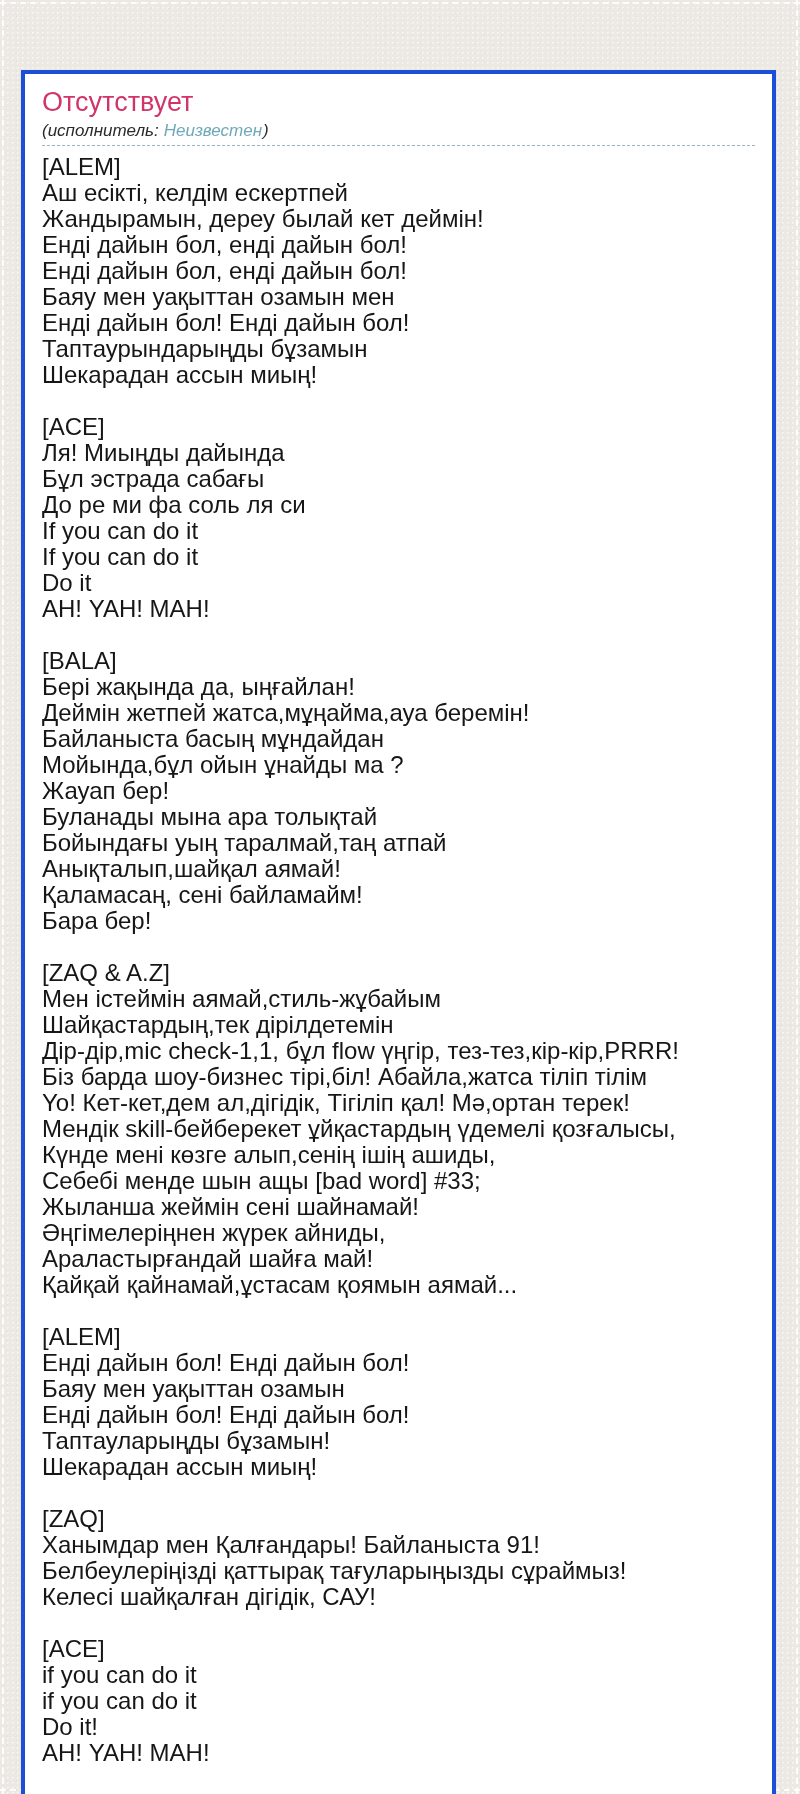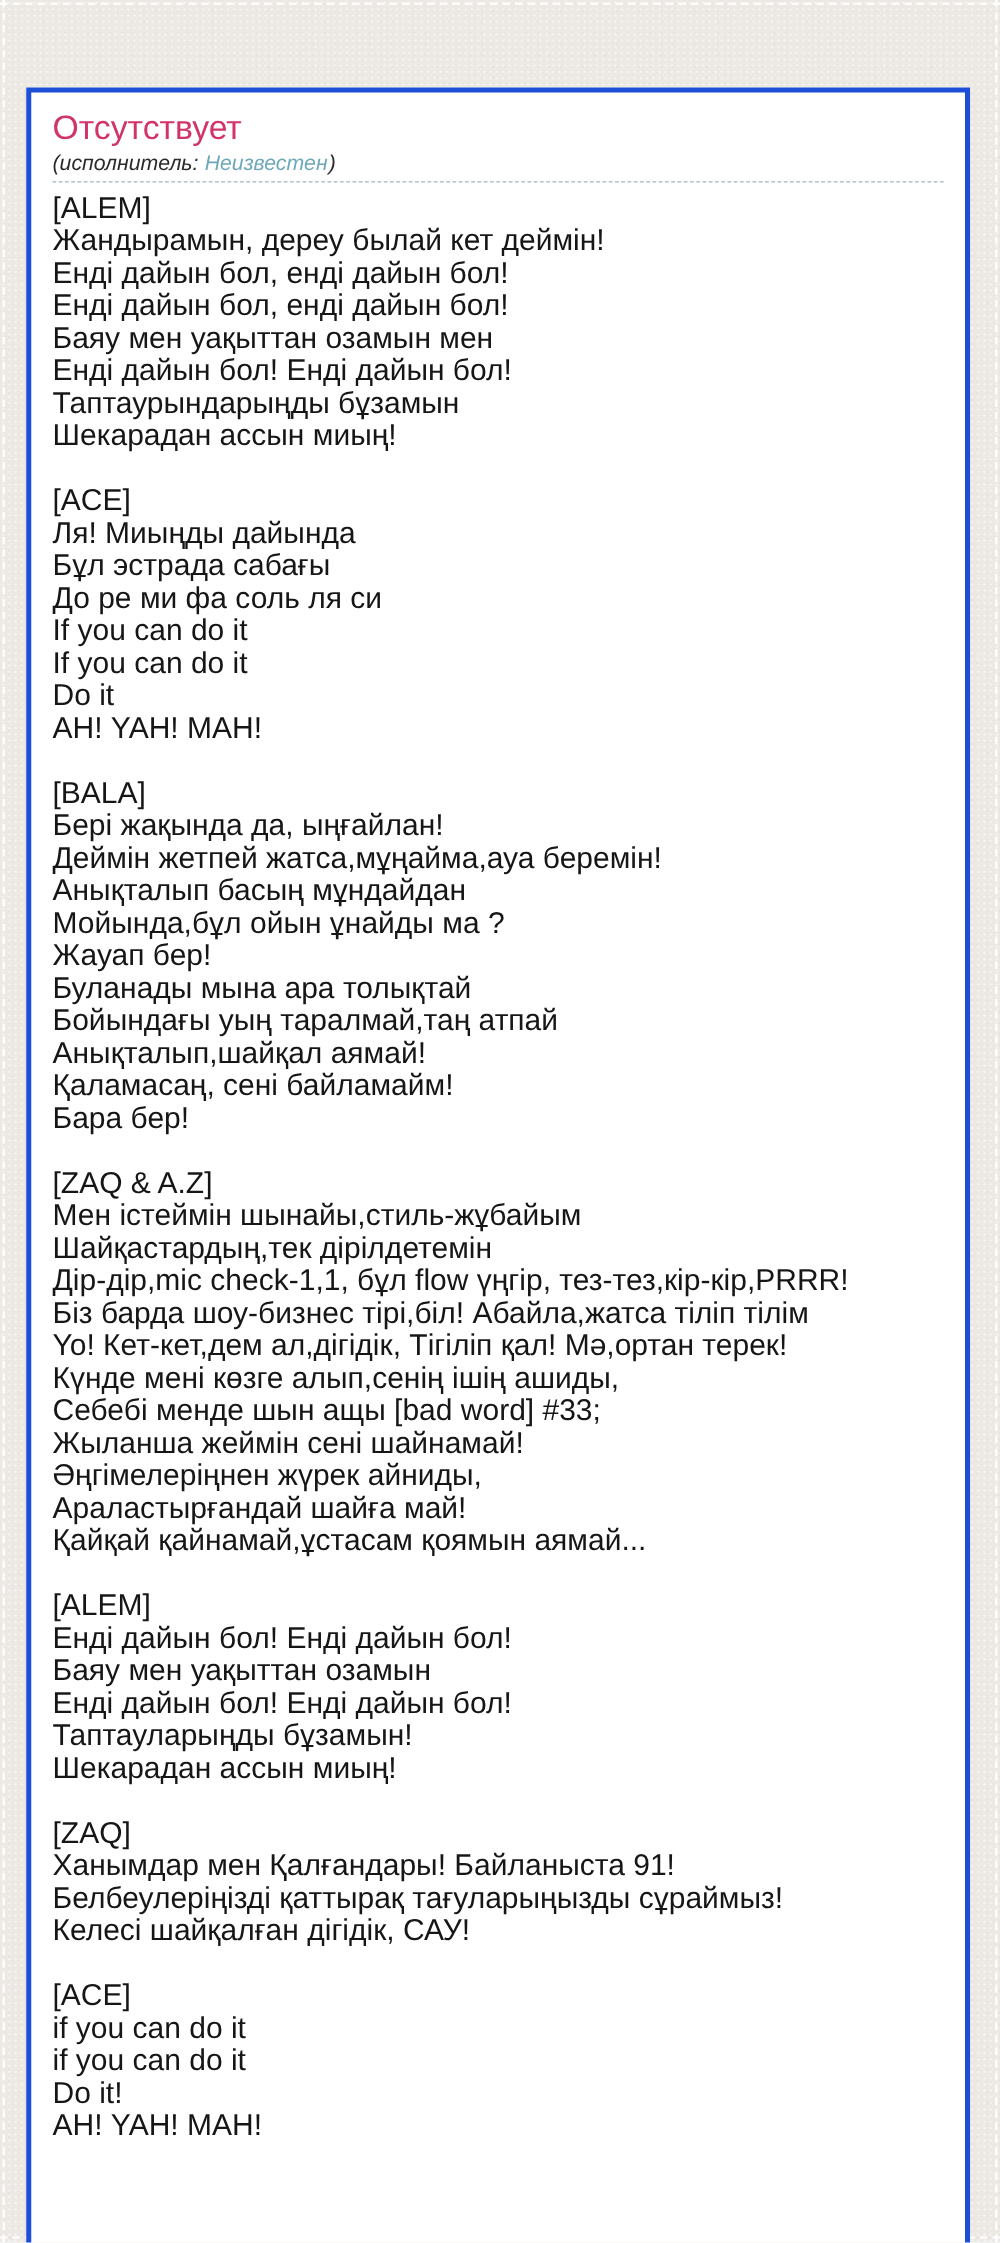--- a/index.html
+++ b/index.html
@@ -93,20 +93,21 @@
 
 <div class="card">
   <h1 class="page-title">Отсутствует</h1>
   <div class="artist-line">
     <span>(исполнитель:</span><a class="artist-link">Неизвестен</a><span>)</span>
   </div>
   <div class="divider"></div>
   <div class="lyrics">
       <div class="lyrics-section">
         <div class="line">[ALEM]</div>
+        <div class="line">Аш есікті, келдім ескертпей</div>
         <div class="line">Жандырамын, дереу былай кет деймін!</div>
         <div class="line">Енді дайын бол, енді дайын бол!</div>
         <div class="line">Енді дайын бол, енді дайын бол!</div>
         <div class="line">Баяу мен уақыттан озамын мен</div>
         <div class="line">Енді дайын бол! Енді дайын бол!</div>
         <div class="line">Таптаурындарыңды бұзамын</div>
         <div class="line">Шекарадан ассын миың!</div>
       </div>
       <div class="lyrics-section">
         <div class="line">[ACE]</div>
@@ -115,36 +116,37 @@
         <div class="line">До ре ми фа соль ля си</div>
         <div class="line">If you can do it</div>
         <div class="line">If you can do it</div>
         <div class="line">Do it</div>
         <div class="line">АН! YAH! МАН!</div>
       </div>
       <div class="lyrics-section">
         <div class="line">[BALA]</div>
         <div class="line">Бері жақында да, ыңғайлан!</div>
         <div class="line">Деймін жетпей жатса,мұңайма,ауа беремін!</div>
-        <div class="line">Анықталып басың мұндайдан</div>
+        <div class="line">Байланыста басың мұндайдан</div>
         <div class="line">Мойында,бұл ойын ұнайды ма ?</div>
         <div class="line">Жауап бер!</div>
         <div class="line">Буланады мына ара толықтай</div>
         <div class="line">Бойындағы уың таралмай,таң атпай</div>
         <div class="line">Анықталып,шайқал аямай!</div>
         <div class="line">Қаламасаң, сені байламайм!</div>
         <div class="line">Бара бер!</div>
       </div>
       <div class="lyrics-section">
         <div class="line">[ZAQ &amp; A.Z]</div>
-        <div class="line">Мен істеймін шынайы,стиль-жұбайым</div>
+        <div class="line">Мен істеймін аямай,стиль-жұбайым</div>
         <div class="line">Шайқастардың,тек дірілдетемін</div>
         <div class="line">Дір-дір,mic check-1,1, бұл flow үңгір, тез-тез,кір-кір,PRRR!</div>
         <div class="line">Біз барда шоу-бизнес тірі,біл! Абайла,жатса тіліп тілім</div>
         <div class="line">Yo! Кет-кет,дем ал,дігідік, Тігіліп қал! Мә,ортан терек!</div>
+        <div class="line">Мендік skill-бейберекет ұйқастардың үдемелі қозғалысы,</div>
         <div class="line">Күнде мені көзге алып,сенің ішің ашиды,</div>
         <div class="line">Себебі менде шын ащы [bad word] #33;</div>
         <div class="line">Жыланша жеймін сені шайнамай!</div>
         <div class="line">Әңгімелеріңнен жүрек айниды,</div>
         <div class="line">Араластырғандай шайға май!</div>
         <div class="line">Қайқай қайнамай,ұстасам қоямын аямай...</div>
       </div>
       <div class="lyrics-section">
         <div class="line">[ALEM]</div>
         <div class="line">Енді дайын бол! Енді дайын бол!</div>

